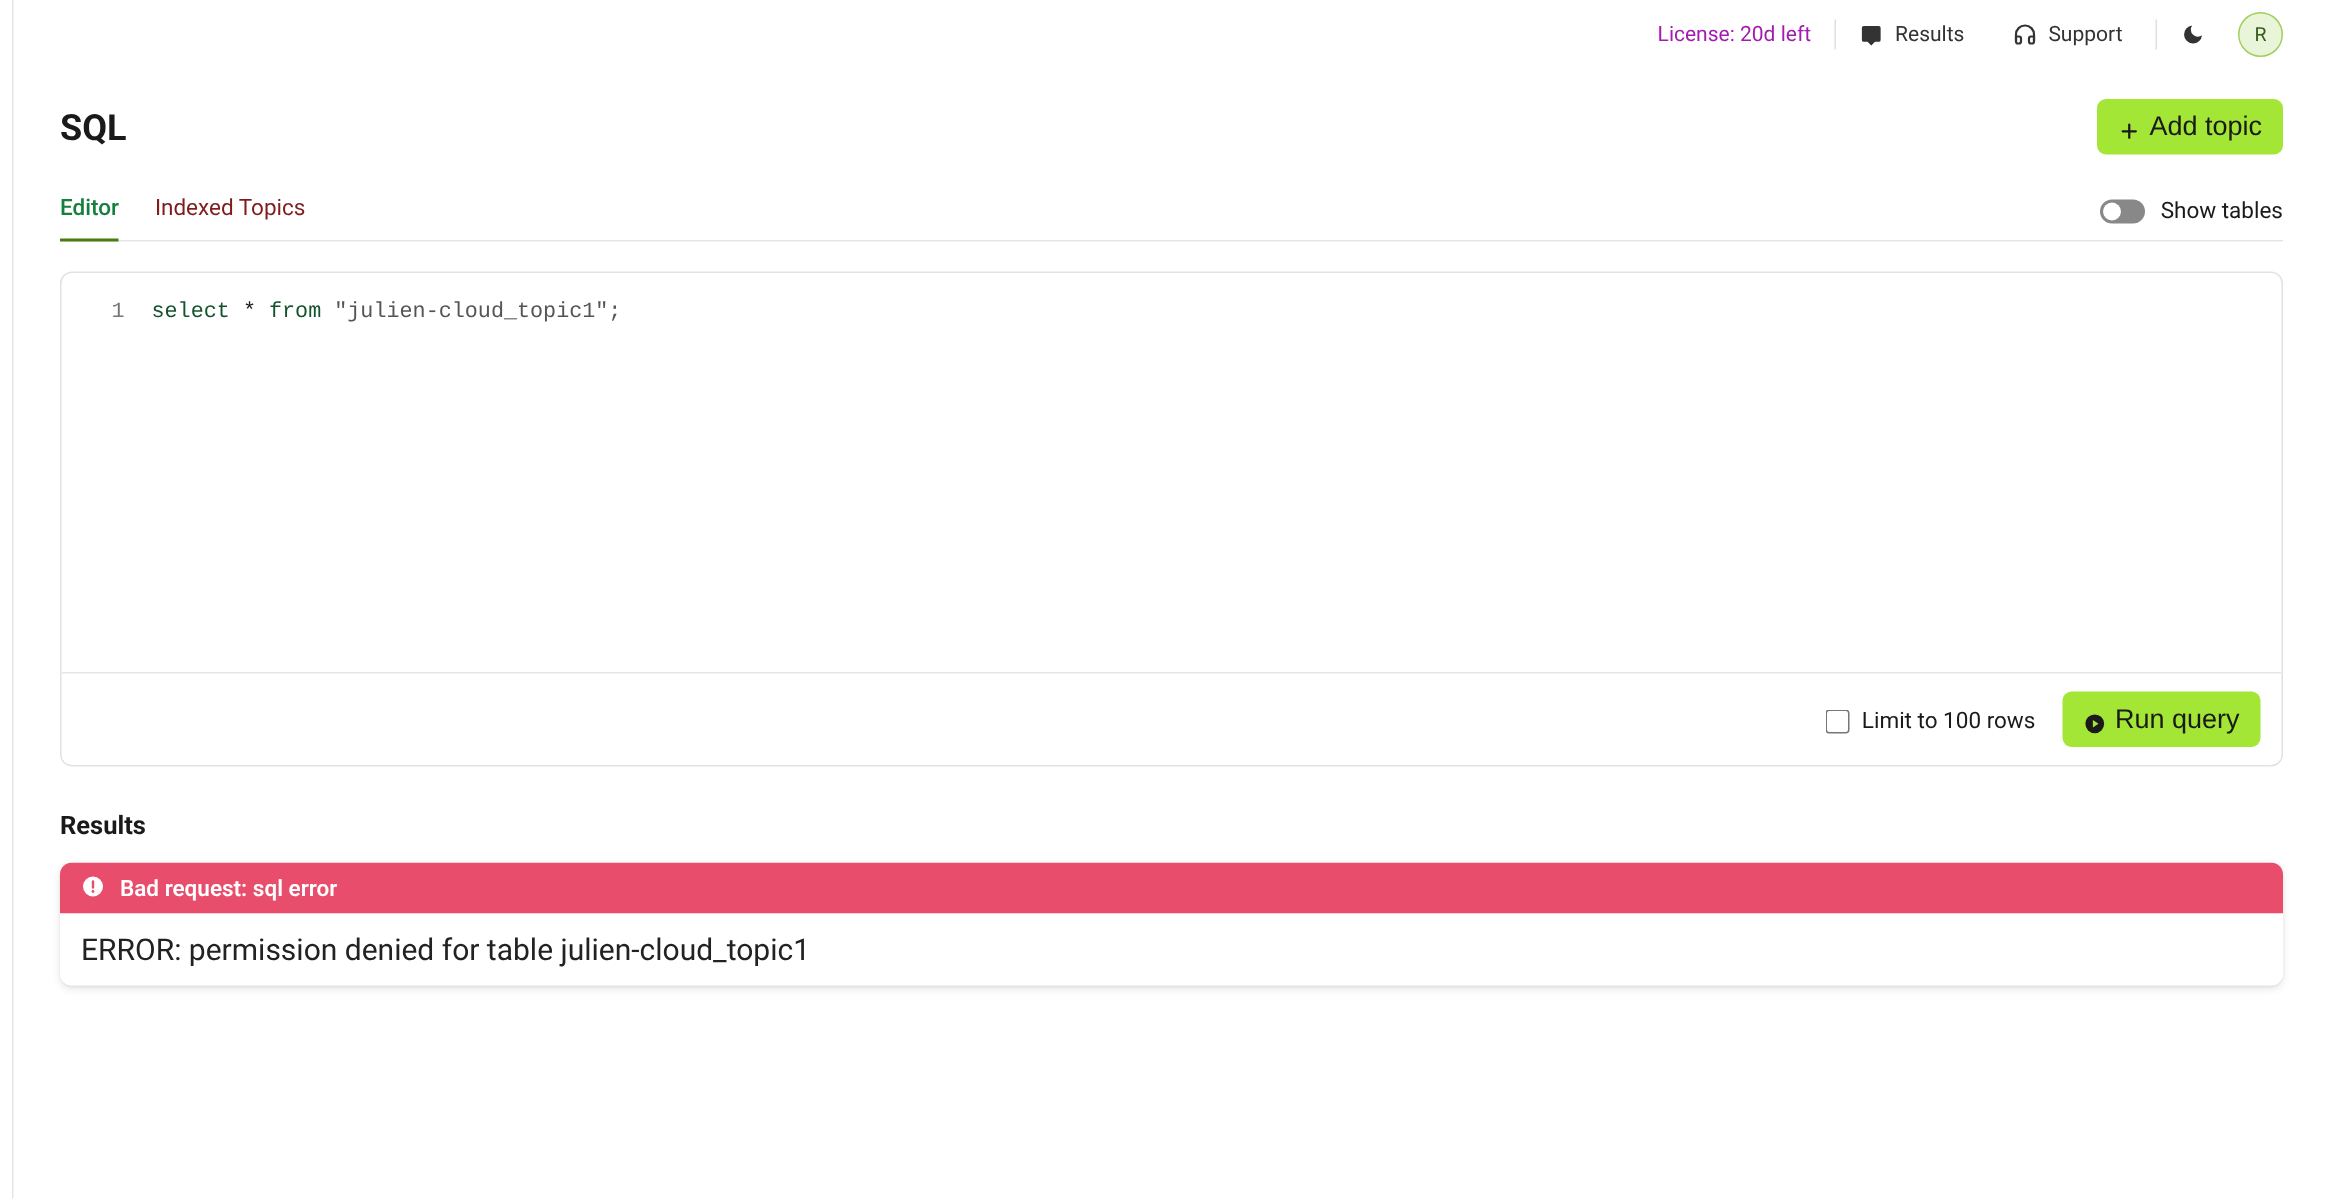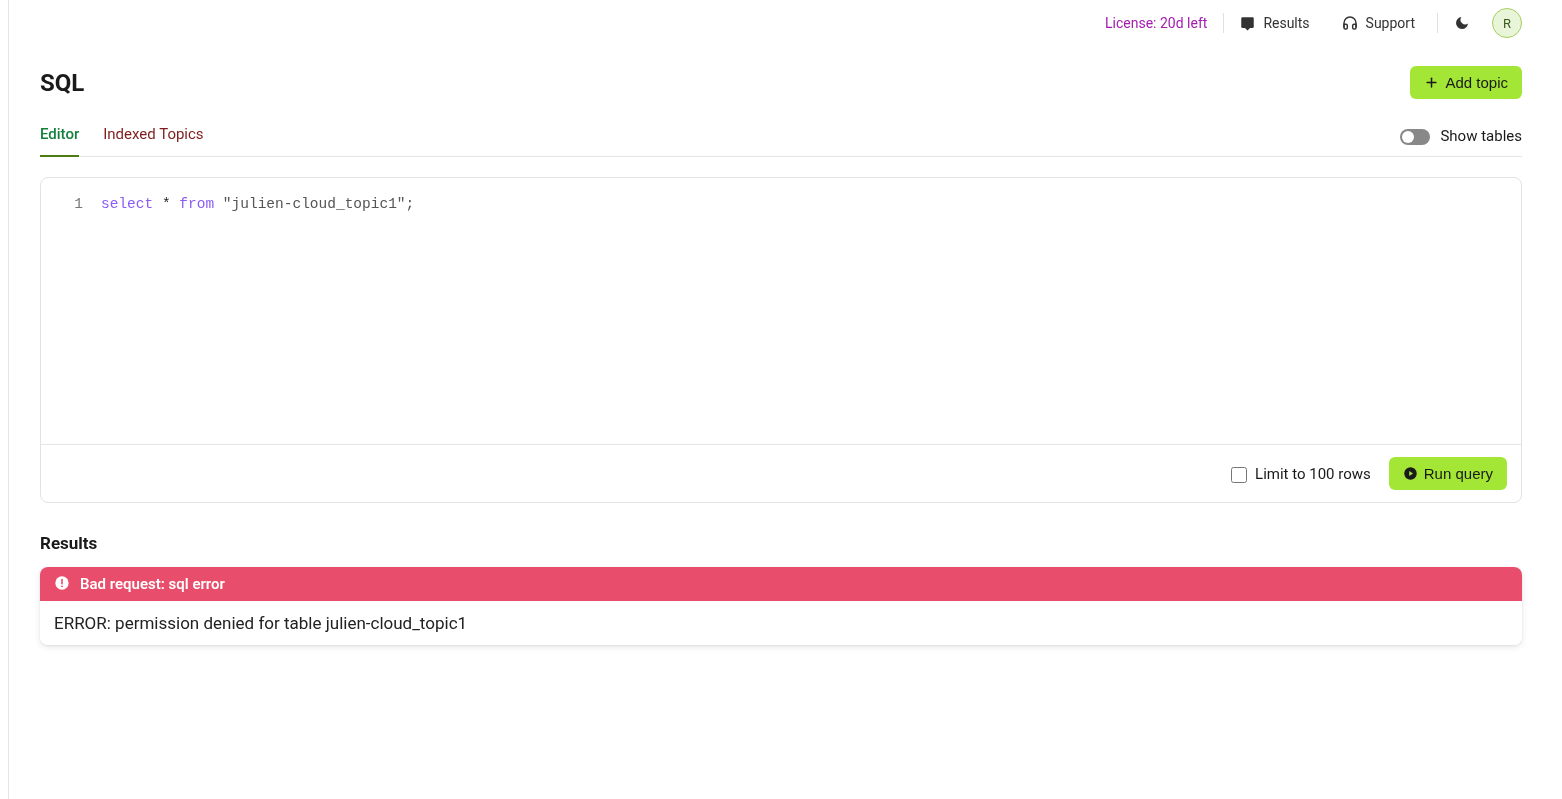--- a/index.html
+++ b/index.html
@@ -79,24 +79,24 @@
   .page-title {
     font-size: 24px;
     font-weight: 700;
   }
   .btn-primary {
     background: #a3e635;
     color: #1a1a1a;
     border: none;
     border-radius: 6px;
     padding: 8px 14px;
-    font-size: 15px;
+    font-size: 18px;
     font-weight: 500;
     display: inline-flex;
-    align-items: center;
+    align-items: flex-end;
     gap: 6px;
     cursor: pointer;
   }
   .tab-row {
     display: flex;
     align-items: center;
     justify-content: space-between;
     margin-top: 26px;
     border-bottom: 1px solid #e5e5e5;
   }
@@ -154,21 +154,21 @@
     display: flex;
   }
   .gutter {
     width: 44px;
     text-align: right;
     color: #777;
     padding-right: 18px;
     user-select: none;
   }
   .code-line { white-space: pre; }
-  .kw { color: #8b5cf6; text-align: right; }
+  .kw { color: #14532d; text-align: right; }
   .str { color: #555; }
   .punct { color: #555; }
   .editor-footer {
     border-top: 1px solid #e6e6e6;
     padding: 12px 14px;
     display: flex;
     align-items: center;
     justify-content: flex-end;
     gap: 18px;
   }
@@ -201,21 +201,21 @@
     display: flex;
     align-items: flex-start;
     gap: 10px;
     padding: 8px 14px;
     font-size: 15px;
     font-weight: 600;
   }
   .error-body {
     background: #fff;
     padding: 12px 14px;
-    font-size: 17px;
+    font-size: 20px;
     color: #222;
   }
   svg { display: block; }
 </style>
 </head>
 <body>
 
 <div class="left-border"></div>
 <div class="page">
 

